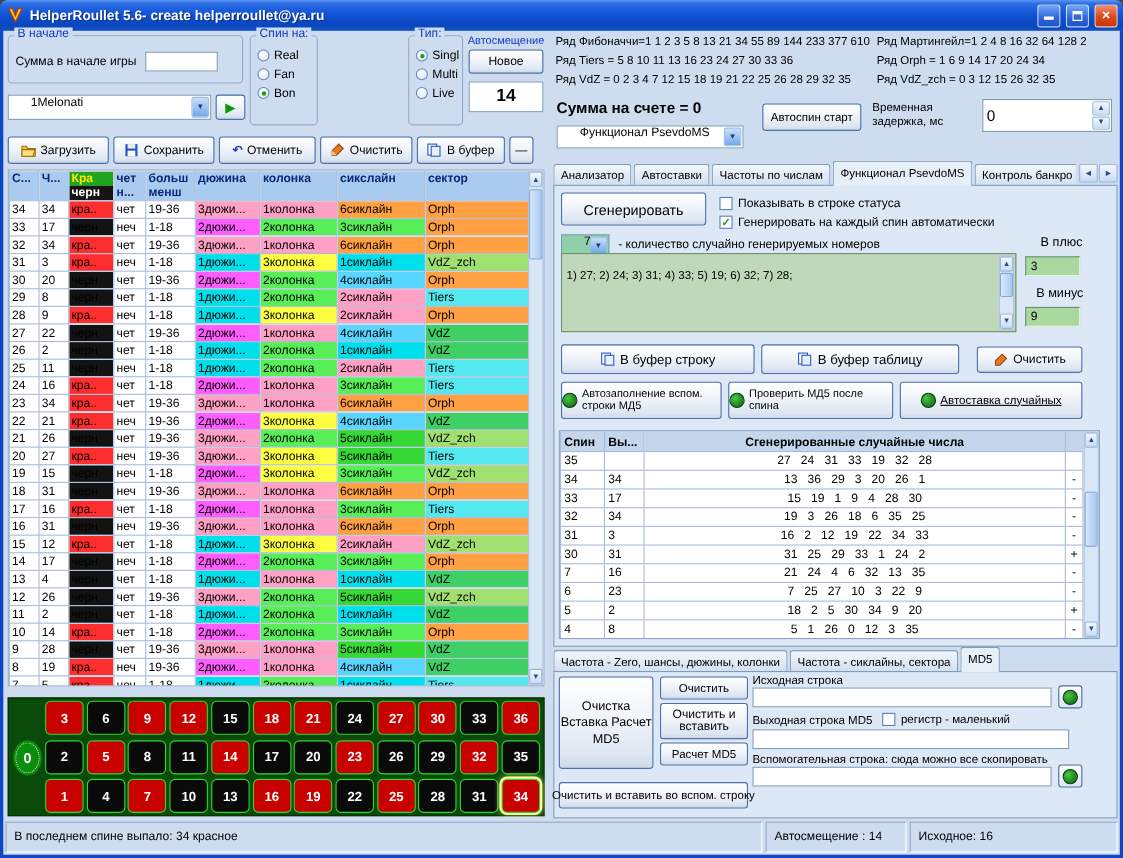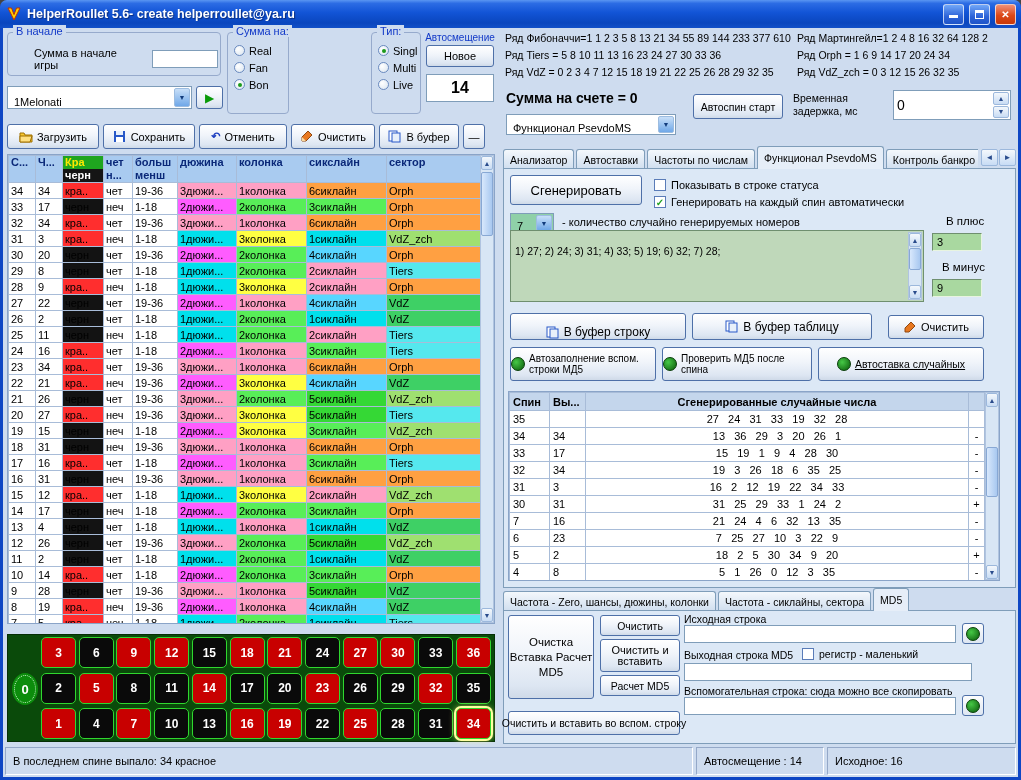--- a/index.html
+++ b/index.html
@@ -25,21 +25,21 @@
 .ginner{position:absolute;left:6px;top:9px;right:2px;}
 
 .radio-row{display:flex;align-items:center;gap:4px;height:17px;}
 .radio{width:11px;height:11px;min-width:11px;border-radius:50%;border:1px solid #6A8ABF;background:radial-gradient(circle at 35% 35%,#fff,#D8E4F0);position:relative;}
 .radio.on::after{content:"";position:absolute;left:2.5px;top:2.5px;width:4px;height:4px;border-radius:50%;background:#1C9A1C;}
 .radio-row span:last-child{font-size:11px;}
 
 .btn{display:inline-flex;align-items:center;justify-content:center;gap:4px;border:1px solid #4E70A8;border-radius:3px;font-size:11px;color:#000;
  background:linear-gradient(180deg,#FFFFFF,#F0F4FA 45%,#DDE6F2 85%,#CFDAE8);white-space:nowrap;}
 .input{background:#fff;border:1px solid #7F9DB9;font-size:11px;padding:0 3px;display:flex;align-items:center;overflow:hidden;}
-.combo{position:relative;background:#fff;border:1px solid #7F9DB9;display:flex;align-items:flex-end;padding:0 18px 0 6px;font-size:11px;white-space:nowrap;}
+.combo{position:relative;background:#fff;border:1px solid #7F9DB9;display:flex;align-items:flex-start;padding:0 18px 0 20px;font-size:11px;white-space:nowrap;}
 .carrow{position:absolute;right:1px;top:1px;bottom:1px;width:16px;border-radius:2px;background:linear-gradient(180deg,#C8DFF8,#70A8E8);border:1px solid #9CBCE0;display:flex;align-items:center;justify-content:center;font-size:7px;color:#123C7C;}
 .valbox{background:#A9D8A0;border:1px solid;border-color:#6F8F6F #E8F4E0 #E8F4E0 #6F8F6F;font-size:11px;padding:0 4px;display:flex;align-items:center;}
 
 .vscroll{position:absolute;width:14px;background:#D8E6F5;border:1px solid #B0C4E0;display:flex;flex-direction:column;}
 .sarr{height:14px;display:flex;align-items:center;justify-content:center;font-size:7px;color:#2A4C8C;background:linear-gradient(180deg,#F4F8FC,#C8DCF4);border:1px solid #9CB8DC;border-radius:2px;}
 .strack{flex:1;position:relative;}
 .sthumb{position:absolute;left:0;right:0;background:linear-gradient(90deg,#D8E8FC,#A8C8F0);border:1px solid #88A8D4;border-radius:2px;}
 
 #table-wrap{position:absolute;left:2px;top:124px;width:488px;height:470px;overflow:hidden;background:#fff;border:1px solid #8AA4C8;}
 #spin-table{border-collapse:collapse;table-layout:fixed;width:474px;}
@@ -91,21 +91,21 @@
 .cb{width:12px;height:12px;min-width:12px;background:#fff;border:1px solid #5A7CB8;display:inline-flex;align-items:center;justify-content:center;font-size:10px;color:#21A121;font-weight:bold;}
 .cb.checked::after{content:"✓";}
 #count-combo{position:absolute;left:6px;top:44px;width:44px;height:20px;background:#8FD0A8;}
 #count-label{position:absolute;left:58px;top:47px;font-size:11px;}
 #gen-area{position:absolute;left:6px;top:61px;width:414px;height:72px;background:#BFD8BA;border:1px solid #6F8F6F;font-size:10.5px;padding:14px 18px 2px 4px;}
 #gen-area-scroll{right:1px;top:1px;height:68px;}
 #plus-label{position:absolute;left:442px;top:46px;font-size:11.5px;}
 #plus-box{position:absolute;left:428px;top:64px;width:50px;height:18px;}
 #minus-label{position:absolute;left:438px;top:92px;font-size:11.5px;}
 #minus-box{position:absolute;left:428px;top:110px;width:50px;height:18px;}
-#buf-row-btn{position:absolute;left:6px;top:144px;width:176px;height:27px;font-size:12px;align-items:flex-end;}
+#buf-row-btn{position:absolute;left:6px;top:144px;width:176px;height:27px;font-size:12px;}
 #buf-tbl-btn{position:absolute;left:188px;top:144px;width:180px;height:27px;font-size:12px;}
 #clear-btn2{position:absolute;left:384px;top:146px;width:96px;height:24px;}
 #autofill-btn{position:absolute;left:6px;top:178px;width:146px;height:34px;font-size:10px;text-align:left;}
 #checkmd5-btn{position:absolute;left:158px;top:178px;width:150px;height:34px;font-size:10px;text-align:left;}
 #autobet-btn{position:absolute;left:314px;top:178px;width:166px;height:34px;font-size:10.5px;text-decoration:underline;}
 .gdot{width:14px;height:14px;min-width:14px;border-radius:50%;background:radial-gradient(circle at 35% 35%,#46C846,#0A5A0A);border:1px solid #063C06;}
 .btn .lbl2{white-space:normal;line-height:11px;}
 
 #gen-wrap{position:absolute;left:4px;top:222px;width:492px;height:190px;background:#fff;border:1px solid #8AA4C8;overflow:hidden;}
 #gen-table{border-collapse:collapse;table-layout:fixed;width:476px;}
@@ -125,21 +125,21 @@
 #md5-clearpaste-btn{position:absolute;left:96px;top:28px;width:80px;height:33px;font-size:11px;}
 #md5-calc-btn{position:absolute;left:96px;top:64px;width:80px;height:21px;font-size:10.5px;}
 .md5lab{position:absolute;font-size:10.5px;white-space:nowrap;}
 #md5-in1{position:absolute;left:180px;top:14px;width:272px;height:18px;}
 #md5-in2{position:absolute;left:180px;top:52px;width:288px;height:18px;}
 #md5-in3{position:absolute;left:180px;top:86px;width:272px;height:18px;}
 .gbtn{position:absolute;width:22px;height:21px;border:1px solid #4E70A8;border-radius:3px;background:linear-gradient(180deg,#FDFDFD,#DDE6F2);display:flex;align-items:center;justify-content:center;}
 #md5-helper-btn{position:absolute;left:4px;top:100px;width:172px;height:24px;font-size:10.5px;}
 
 #group-start{left:2px;top:2px;width:214px;height:44px;}
-#group-start .ginner{display:flex;align-items:center;gap:8px;top:14px;margin-left:20px;}
+#group-start .ginner{display:flex;align-items:center;gap:8px;top:14px;}
 #start-sum-input{width:66px;height:18px;}
 #preset-row{position:absolute;left:2px;top:56px;width:216px;height:23px;display:flex;gap:4px;}
 #preset-combo{flex:1;height:23px;}
 #play-btn{width:27px;height:23px;color:#089A08;font-size:12px;}
 #group-game{left:222px;top:2px;width:62px;height:82px;}
 #group-roulette{left:288px;top:2px;width:74px;height:90px;}
 #group-type{left:366px;top:2px;width:50px;height:82px;}
 #autoshift{position:absolute;left:420px;top:2px;width:70px;height:86px;}
 #autoshift-title{font-size:10px;color:#1239C8;text-align:center;white-space:nowrap;}
 #new-btn{position:absolute;left:1px;top:13px;width:68px;height:22px;}
@@ -186,21 +186,21 @@
         <div class="combo" id="preset-combo">
           <span>1Melonati</span>
           <span class="carrow">▼</span>
         </div>
         <div class="btn" id="play-btn">
             <span>▶</span>
           </div>
       </div>
 
       <div class="group" id="group-game">
-        <span class="gtitle">Сумма на:</span>
+        <span class="gtitle">Спин на:</span>
         <div class="ginner" id="game-options">
             <div class="radio-row">
               <span class="radio"></span>
               <span>Real</span>
             </div>
             <div class="radio-row">
               <span class="radio"></span>
               <span>Fan</span>
             </div>
             <div class="radio-row">

